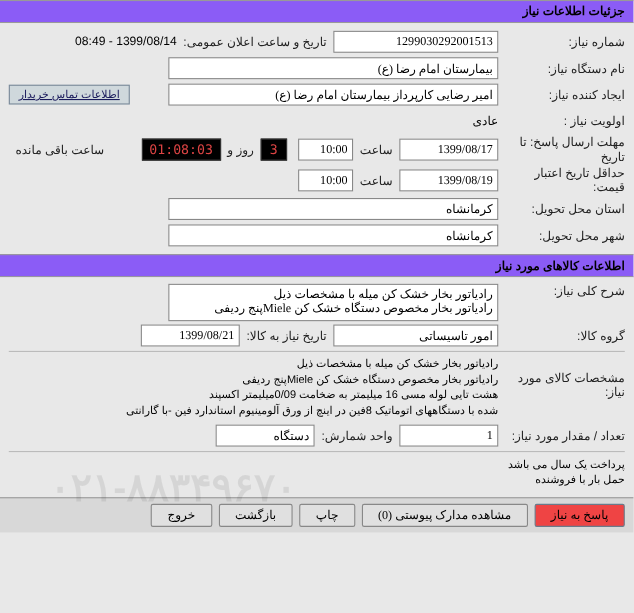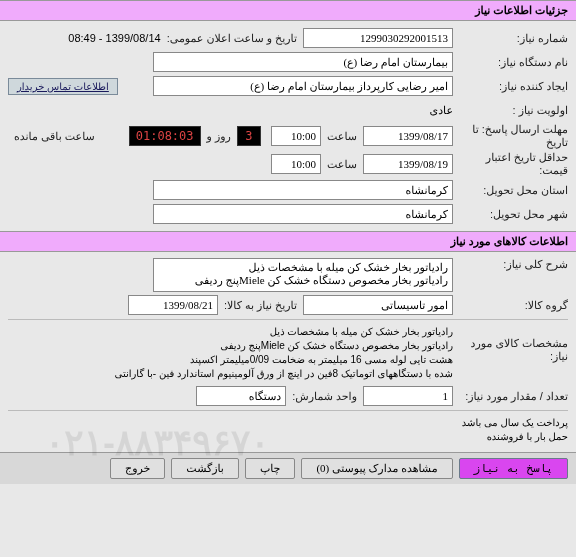--- a/index.html
+++ b/index.html
@@ -10,21 +10,21 @@
     body {
       font-family: Tahoma, Arial, sans-serif;
       font-size: 11px;
       background: #e8e8e8;
       width: 576px;
       height: 557px;
       direction: rtl;
       overflow: hidden;
     }
     .section-header {
-      background: #f0abfc;
+      background: #8b5cf6;
       border-top: 1px solid #999;
       border-bottom: 1px solid #999;
       padding: 3px 8px;
       font-weight: bold;
       font-size: 11px;
     }
     .form-area {
       padding: 4px 8px;
       background: #e8e8e8;
     }
@@ -125,23 +125,22 @@
     .btn {
       background: #e0e0e0;
       border: 1px solid #888;
       padding: 3px 14px;
       font-family: Tahoma;
       font-size: 11px;
       cursor: pointer;
       border-radius: 2px;
     }
     .btn-primary {
-      background: #d946ef;
+      background: #ef4444;
       border-color: #6a7a8a;
-      font-family: Liberation Mono, monospace;
     }
     .watermark {
       position: absolute;
       bottom: 20px;
       left: 45px;
       font-size: 36px;
       color: rgba(0,0,0,0.08);
       pointer-events: none;
       z-index: 1;
       font-weight: bold;

